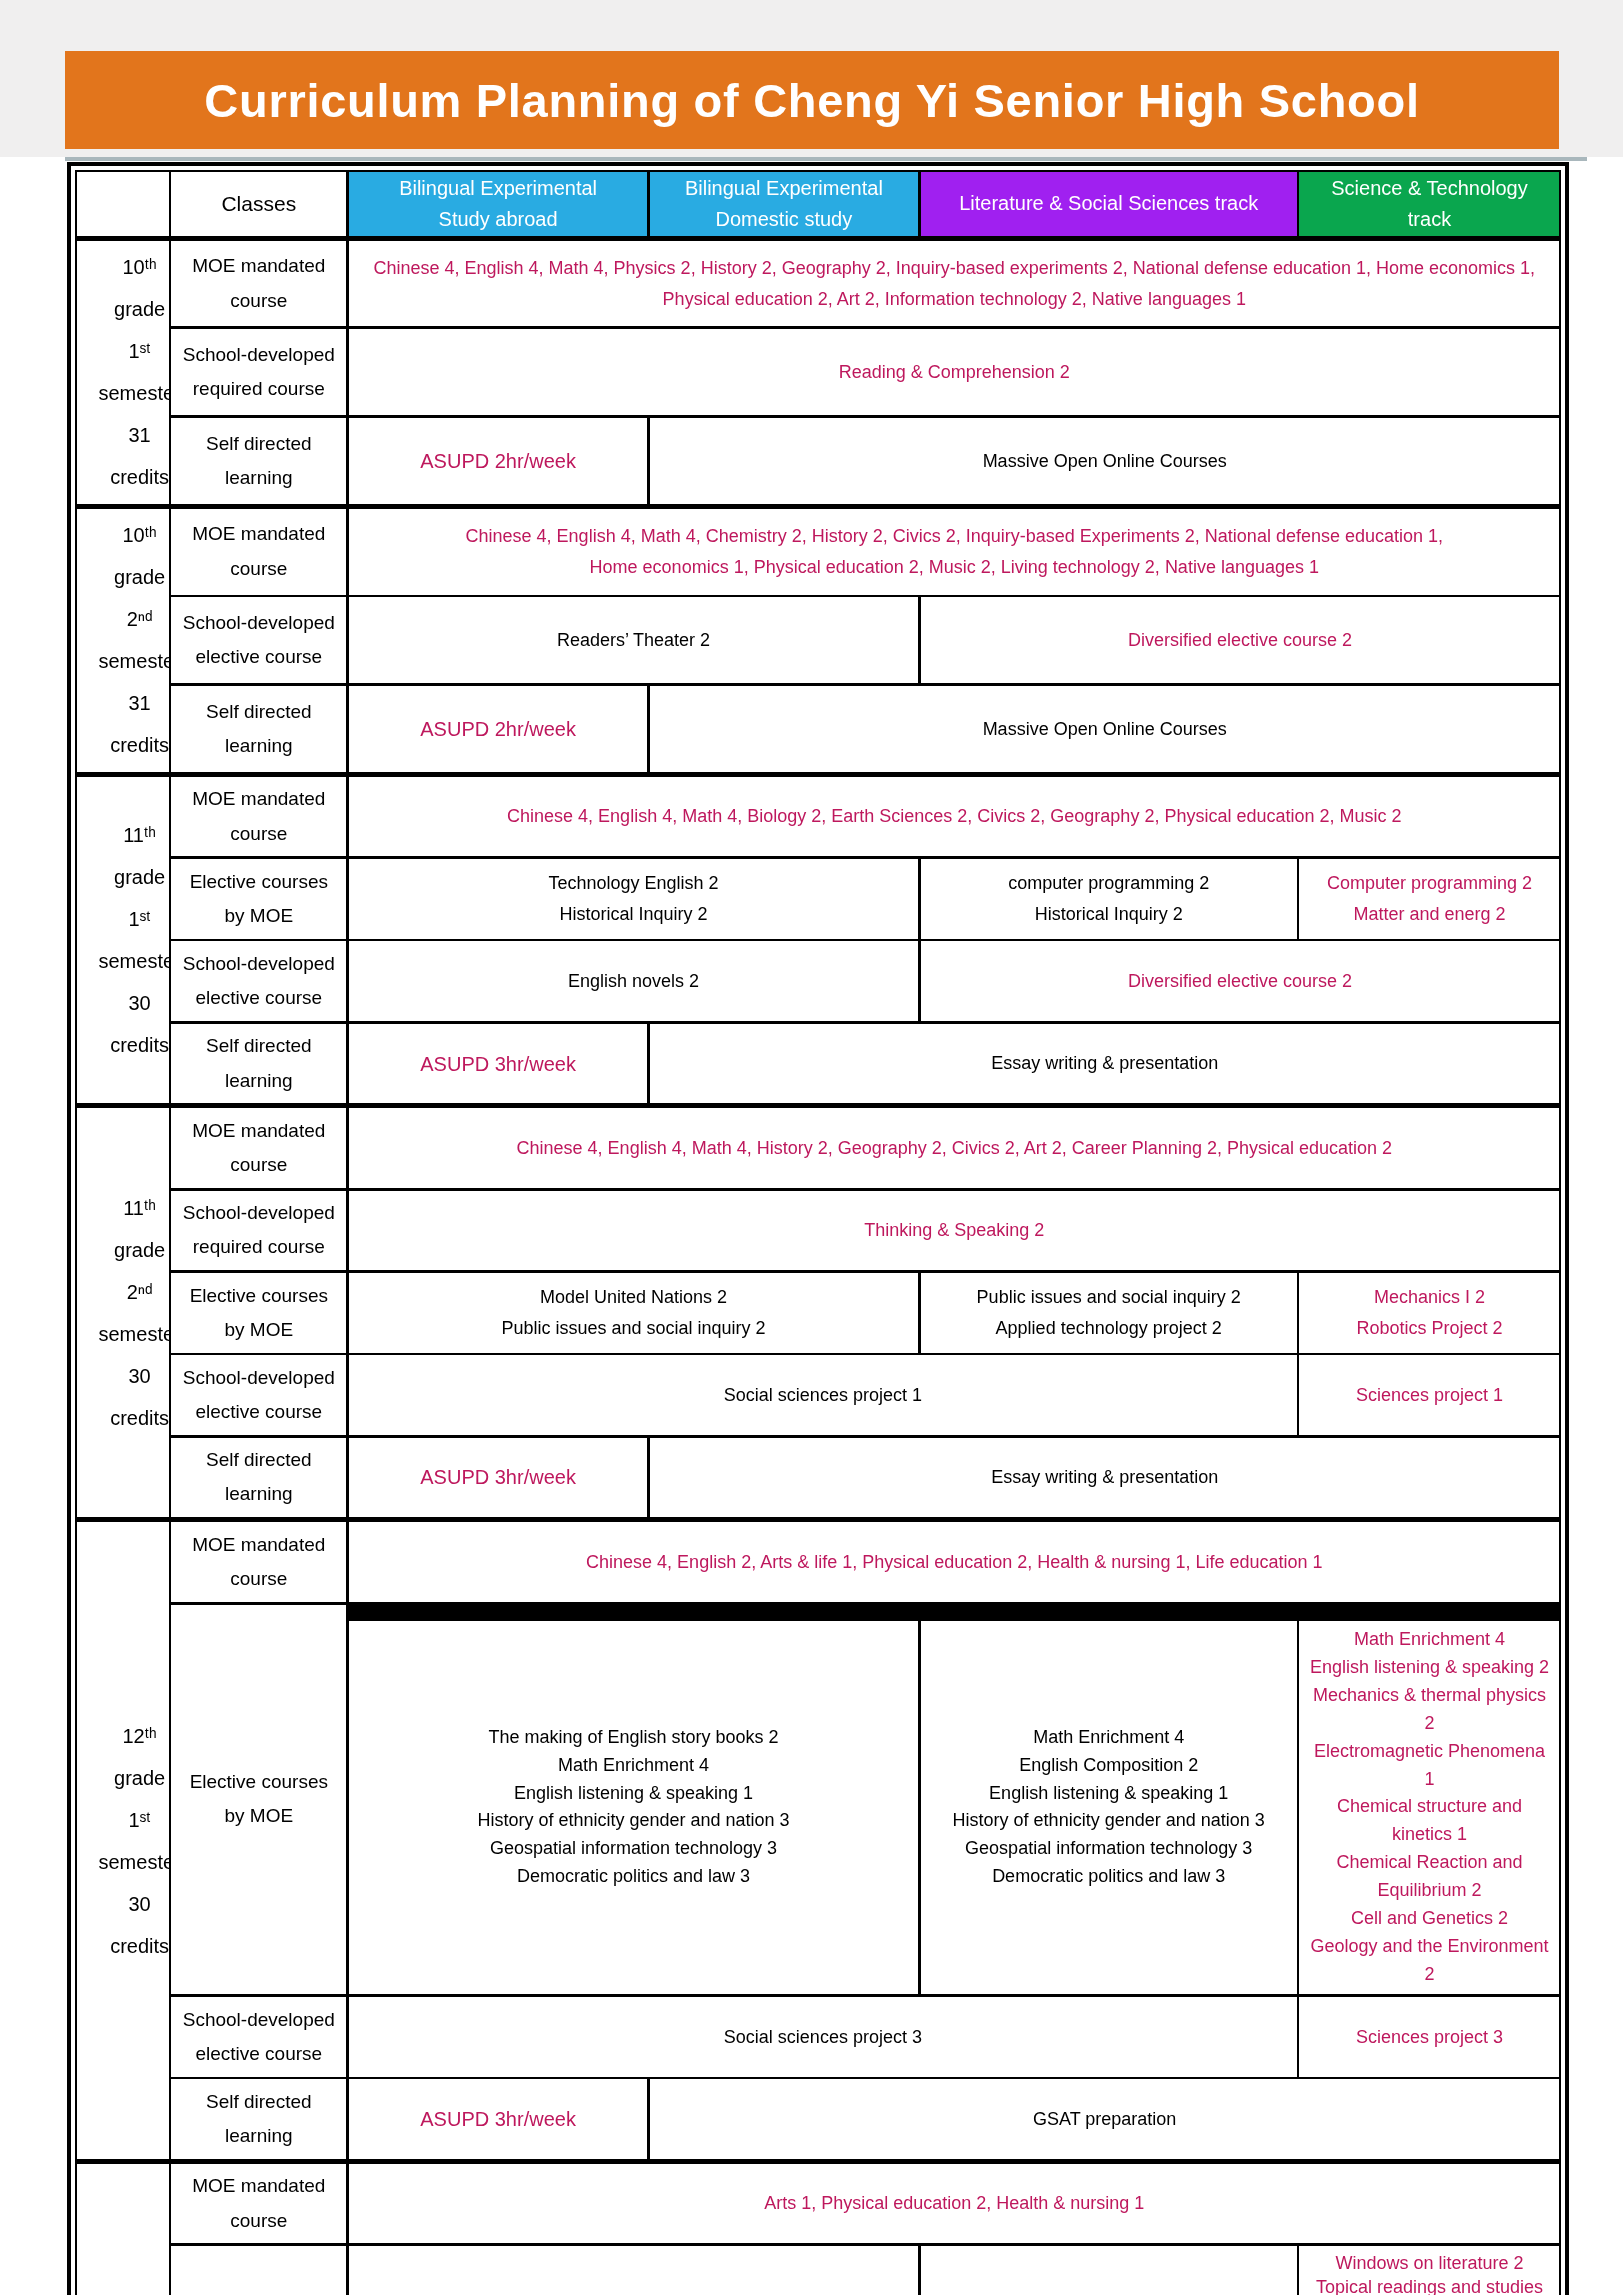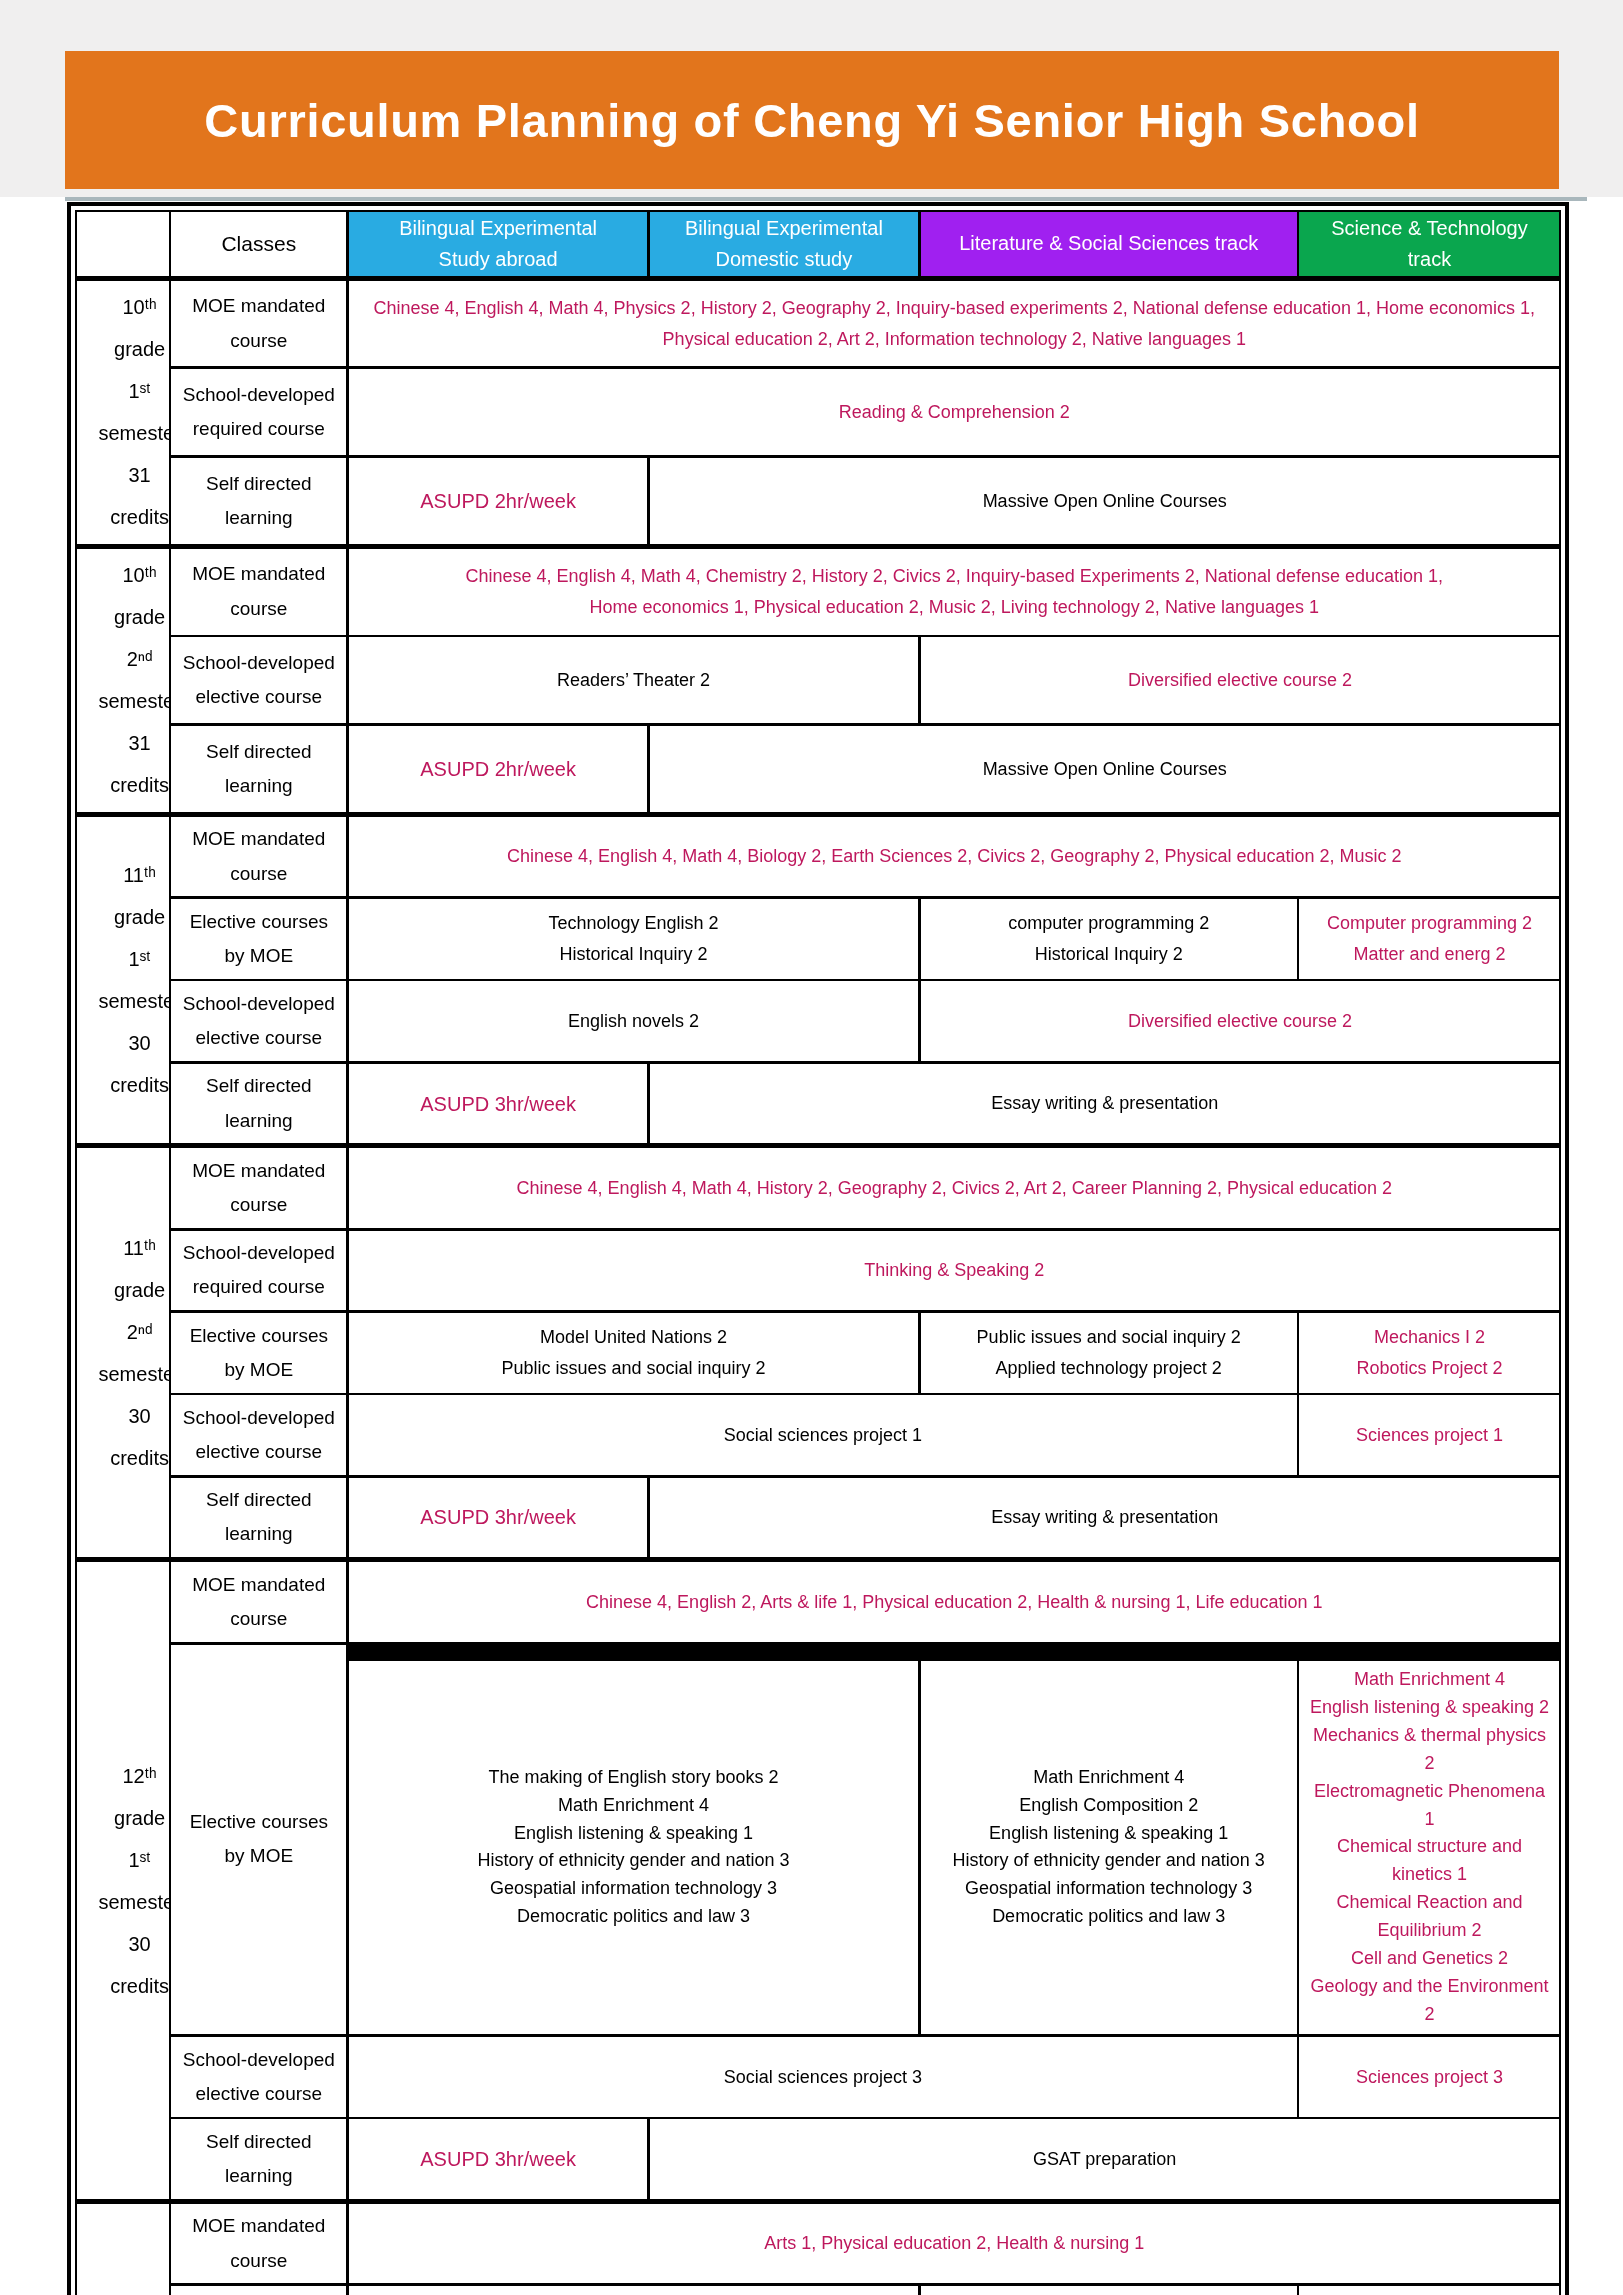--- a/index.html
+++ b/index.html
@@ -2,21 +2,21 @@
 <html style="font-size:11px"><head>
 <meta charset="utf-8">
 <style>
   html,body{margin:0;padding:0;}
   body{width:1624px;height:2295px;overflow:hidden;background:#ffffff;
        font-family:"Liberation Sans","DejaVu Sans",sans-serif;color:#000;}
   .page{width:1624px;height:2295px;box-sizing:border-box;background:#ffffff;}
 
   
   .banner-area{background:#F0EFEF;padding:51px 65px 8.3px 65px;}
-  .banner{height:138px;display:flex;align-items:center;justify-content:center;}
+  .banner{height:98px;display:flex;align-items:center;justify-content:center;}
   .banner h1{margin:0;color:#ffffff;font-size:47px;font-weight:bold;letter-spacing:0.7px;white-space:nowrap;}
   .divider{height:3.5px;background:#A9B7BC;margin:0 37px 1.4px 65px;}
 
   
   .table-outer{margin:1.4px 0 0 67px;border:4.9px solid #000;padding:3.5px;background:#fff;width:max-content;}
   .tbl{border:2.8px solid #000;background:#000;display:flex;flex-direction:column;gap:4.9px;}
   .sec{display:grid;grid-template-columns:92px 175px 298px 268px 376px 260px;gap:2.8px;background:#000;}
   .c{background:#fff;display:flex;align-items:center;justify-content:center;
      text-align:center;white-space:pre-line;font-size:18px;line-height:1.7;padding:5.6px 9.7px;box-sizing:border-box;}
   .red{color:#be185d;}

